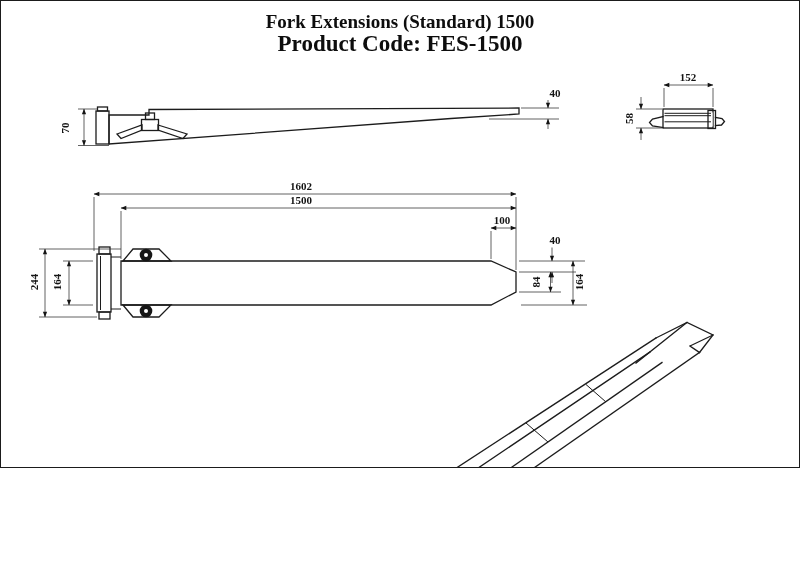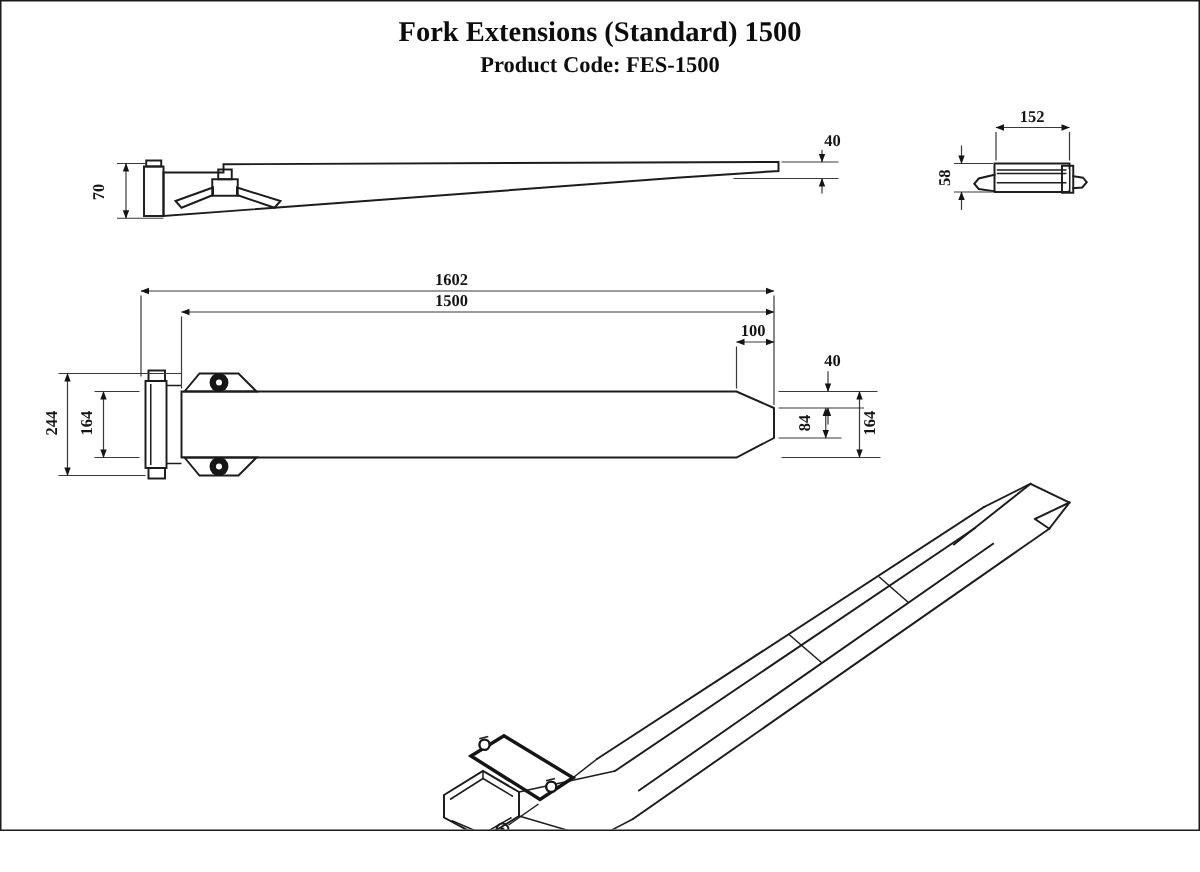--- a/index.html
+++ b/index.html
@@ -1,23 +1,23 @@
 <!DOCTYPE html>
 <html><head>
 <meta charset="utf-8">
 <style>
   html,body{margin:0;padding:0;background:#ffffff;}
   .canvas{
-    position:relative;width:800px;height:554px;box-sizing:border-box;
+    position:relative;width:800px;height:468px;box-sizing:border-box;
     background:#ffffff;border:1px solid #1b1b1b;overflow:hidden;
     font-family:"Liberation Serif","DejaVu Serif",serif;color:#0d0d0d;
   }
   .title{position:absolute;left:0;right:0;top:10px;text-align:center;font-weight:bold;}
   .title .t1{font-size:19px;line-height:22px;}
-  .title .t2{font-size:15px;line-height:22px;}
+  .title .t2{font-size:23px;line-height:22px;}
   svg{position:absolute;overflow:visible;}
   .ln{stroke:#1c1c1c;stroke-width:1.3;fill:none;stroke-linejoin:miter;stroke-linecap:square;}
   .ln2{stroke:#1c1c1c;stroke-width:1;fill:none;}
   .thick{stroke:#151515;stroke-width:2.3;fill:none;stroke-linejoin:miter;}
   .thin{stroke:#3a3a3a;stroke-width:0.8;fill:none;}
   .dim{font-family:"Liberation Serif","DejaVu Serif",serif;font-size:11px;font-weight:bold;
        fill:#141414;text-anchor:middle;}
 </style>
 </head>
 <body>

